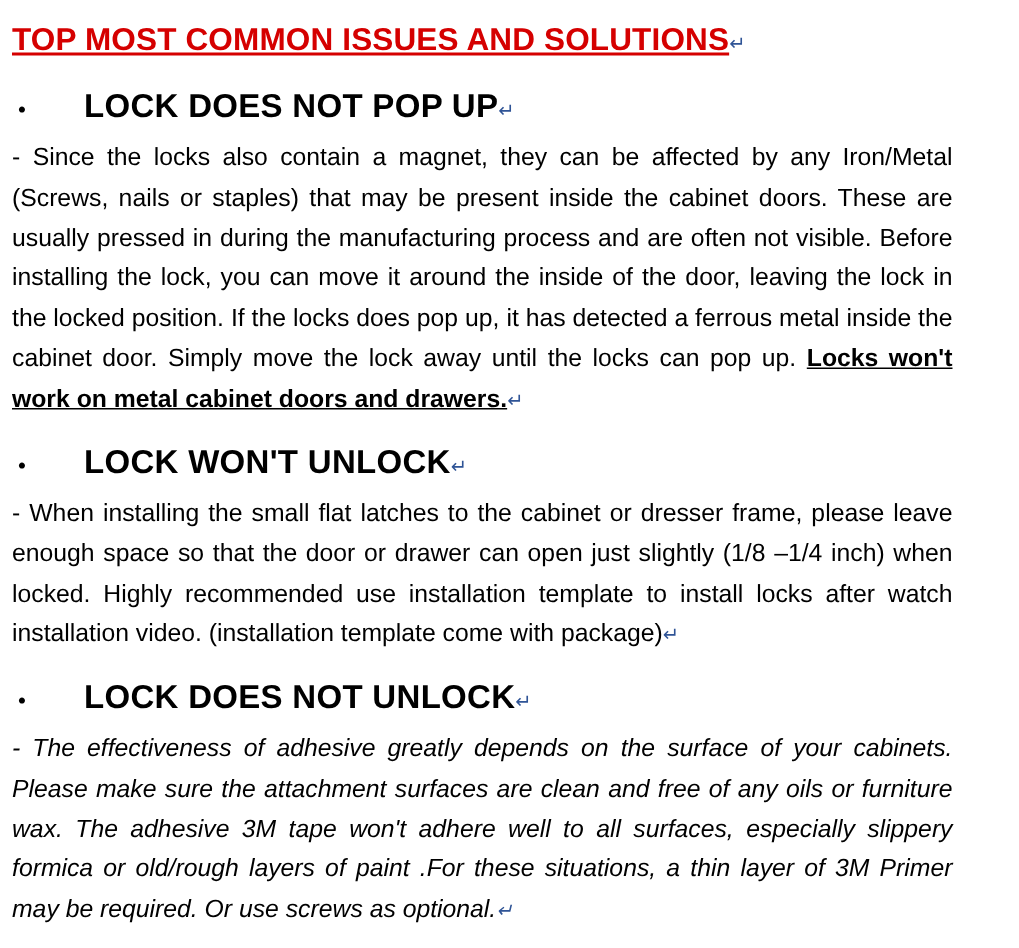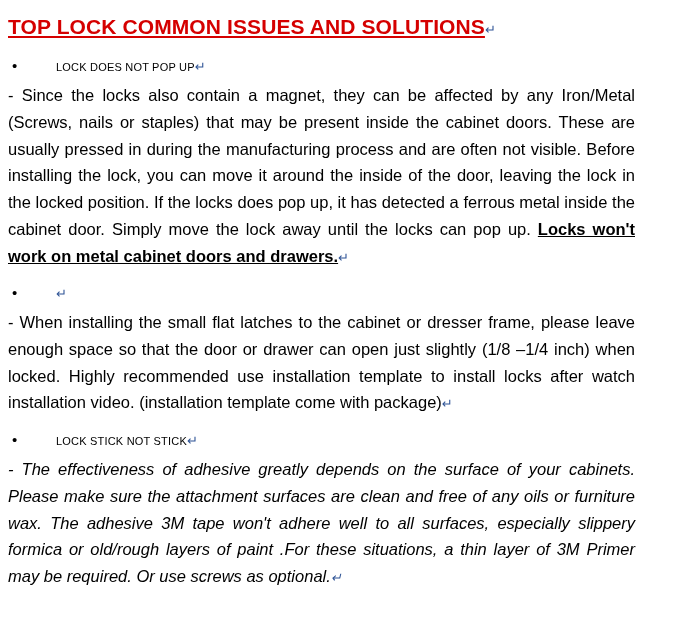--- a/index.html
+++ b/index.html
@@ -54,22 +54,22 @@
     line-height: 1;
     color: #000;
     padding-left: 4px;
     box-sizing: border-box;
   }
   .bullet-dot::before {
     content: "\2022";
     font-size: 15px;
   }
   .bullet-label {
-    font-size: 11px;
-    font-weight: normal;
+    font-size: 22px;
+    font-weight: bold;
     letter-spacing: 0.2px;
   }
   .body-para {
     font-size: 16.5px;
     line-height: 1.62;
     text-align: justify;
     margin: 0 0 4px 0;
     hyphens: none;
   }
   .body-para .lead {
@@ -86,42 +86,43 @@
     margin-bottom: 0;
     font-style: italic;
   }
 </style>
 </head>
 <body>
 
 <div class="page">
 
   <div class="title-wrap">
-    <span class="doc-title">TOP LOCK COMMON ISSUES AND SOLUTIONS</span><span class="pilcrow">↵</span>
+    <span class="doc-title">TOP MOST COMMON ISSUES AND SOLUTIONS</span><span class="pilcrow">↵</span>
   </div>
 
   <div class="section sec-1">
     <div class="bullet-line">
       <span class="bullet-dot"></span>
       <span class="bullet-label">LOCK DOES NOT POP UP</span>
         <span class="pilcrow">↵</span>
     </div>
     <p class="body-para"><span class="lead">- </span><span>Since the locks also contain a magnet, they can be affected by any Iron/Metal (Screws, nails or staples) that may be present inside the cabinet doors. These are usually pressed in during the manufacturing process and are often not visible. Before installing the lock, you can move it around the inside of the door, leaving the lock in the locked position. If the locks does pop up, it has detected a ferrous metal inside the cabinet door. Simply move the lock away until the locks can pop up.  </span><span class="emph-underline">Locks won't work on metal cabinet doors and drawers.</span><span class="pilcrow">↵</span></p>
   </div>
 
   <div class="section sec-2">
     <div class="bullet-line">
       <span class="bullet-dot"></span>
+      <span class="bullet-label">LOCK WON'T UNLOCK</span>
         <span class="pilcrow">↵</span>
     </div>
     <p class="body-para"><span class="lead">- </span><span>When installing the small flat latches to the cabinet or dresser frame, please leave enough space so that the door or drawer can open just slightly (1/8 –1/4 inch) when locked. Highly recommended use installation template to install locks after watch installation video. (installation template come with package)</span><span class="pilcrow">↵</span></p>
   </div>
 
   <div class="section sec-3">
     <div class="bullet-line">
       <span class="bullet-dot"></span>
-      <span class="bullet-label">LOCK STICK NOT STICK</span>
+      <span class="bullet-label">LOCK DOES NOT UNLOCK</span>
         <span class="pilcrow">↵</span>
     </div>
     <p class="body-para"><span class="lead">- </span><span>The effectiveness of adhesive greatly depends on the surface of your cabinets. Please make sure the attachment surfaces are clean and free of any oils or furniture wax. The adhesive 3M tape won't adhere well to all surfaces, especially slippery formica or old/rough layers of paint .For these situations, a thin layer of 3M Primer may be required. Or use screws as optional.</span><span class="pilcrow">↵</span></p>
   </div>
 
 </div>
 
 </body></html>

